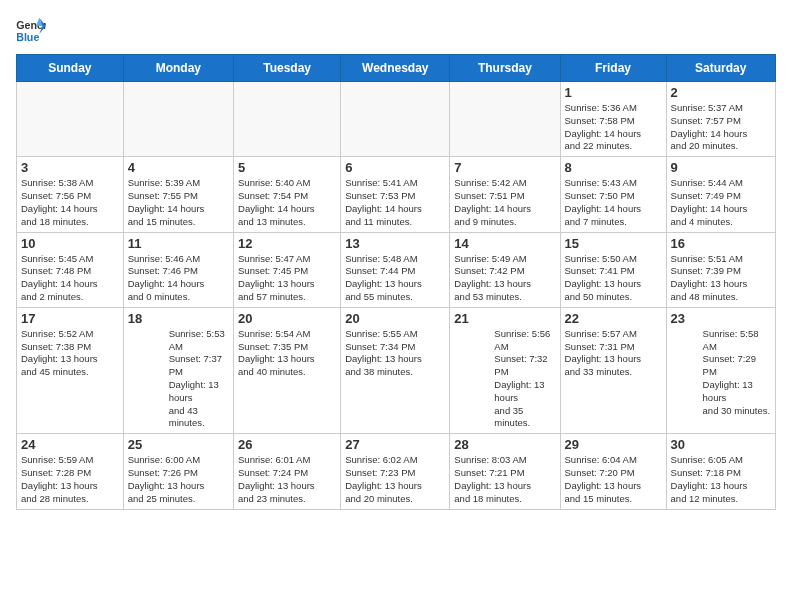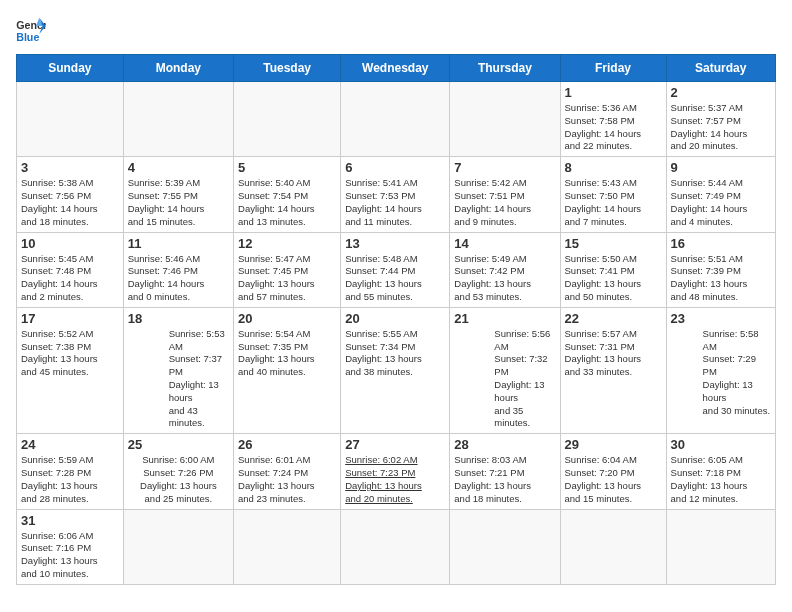--- a/index.html
+++ b/index.html
@@ -296,35 +296,35 @@
         <tr>
           <td>
             <span class="day-number">24</span>
             <div class="day-info" style="white-space: pre-line;">Sunrise: 5:59 AM
 Sunset: 7:28 PM
 Daylight: 13 hours
 and 28 minutes.</div>
           </td>
           <td>
             <span class="day-number">25</span>
-            <div class="day-info" style="white-space: pre-line; text-align: center;">Sunrise: 6:00 AM
+            <div class="day-info" style="white-space: pre-line;">Sunrise: 6:00 AM
 Sunset: 7:26 PM
 Daylight: 13 hours
 and 25 minutes.</div>
           </td>
           <td>
             <span class="day-number">26</span>
             <div class="day-info" style="white-space: pre-line;">Sunrise: 6:01 AM
 Sunset: 7:24 PM
 Daylight: 13 hours
 and 23 minutes.</div>
           </td>
           <td>
             <span class="day-number">27</span>
-            <div class="day-info" style="white-space: pre-line; text-decoration: underline;">Sunrise: 6:02 AM
+            <div class="day-info" style="white-space: pre-line;">Sunrise: 6:02 AM
 Sunset: 7:23 PM
 Daylight: 13 hours
 and 20 minutes.</div>
           </td>
           <td>
             <span class="day-number">28</span>
             <div class="day-info" style="white-space: pre-line;">Sunrise: 8:03 AM
 Sunset: 7:21 PM
 Daylight: 13 hours
 and 18 minutes.</div>
@@ -336,31 +336,16 @@
 Daylight: 13 hours
 and 15 minutes.</div>
           </td>
           <td>
             <span class="day-number">30</span>
             <div class="day-info" style="white-space: pre-line;">Sunrise: 6:05 AM
 Sunset: 7:18 PM
 Daylight: 13 hours
 and 12 minutes.</div>
           </td>
-        </tr>
-        <tr class="last-week-row">
-          <td>
-            <span class="day-number">31</span>
-            <div class="day-info" style="white-space: pre-line;">Sunrise: 6:06 AM
-Sunset: 7:16 PM
-Daylight: 13 hours
-and 10 minutes.</div>
-          </td>
-          <td class="empty"></td>
-          <td class="empty"></td>
-          <td class="empty"></td>
-          <td class="empty"></td>
-          <td class="empty"></td>
-          <td class="empty"></td>
         </tr>
       </tbody>
   </table>
 </div>
 
 </body></html>

